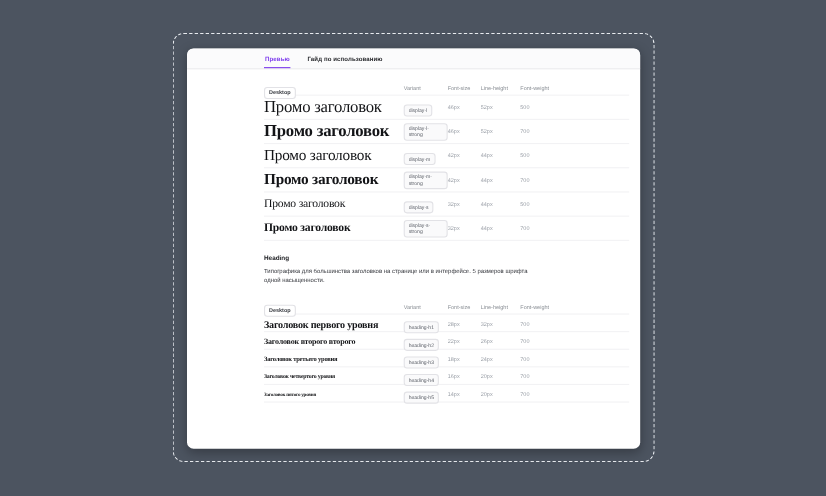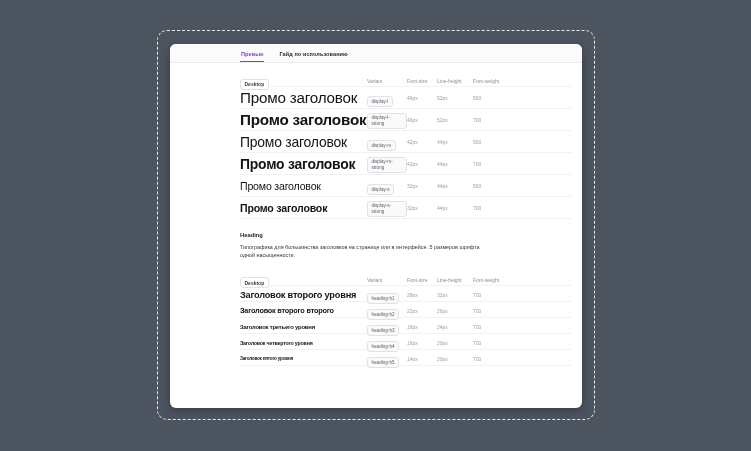--- a/index.html
+++ b/index.html
@@ -33,21 +33,21 @@
   .col { font-size:5px; color:#8b9096; }
   .chip {
     display:inline-block; font-size:4.6px; color:#3c3f45; background:#fff;
     border:1px solid #e2e2e6; border-radius:3px; padding:1.5px 3.5px; line-height:1.2;
   }
   .device-chip { font-weight:bold; font-size:5px; }
   .vchip { background:#fafafb; color:#5a5e66; }
   .trow { border-bottom:1px solid #f2f2f4; }
   .rows-display .trow { height:22px; }
   .rows-heading .trow { height:16px; }
-  .sample { color:#131417; white-space:nowrap; letter-spacing:-0.2px; }
+  .sample { color:#131417; white-space:nowrap; letter-spacing:-0.2px;font-family:Liberation Serif, serif; }
   .val { font-size:5px; color:#9ba0a8; }
 
   .section-title { margin-top:13px; font-size:5.8px; font-weight:bold; color:#1c1d21; }
   .section-desc { margin-top:5px; width:242px; font-size:5.4px; line-height:1.55; color:#34363c; }
   .heading-head { margin-top:11px; }
 </style>
 </head>
 <body style="background: rgb(76, 84, 96);">
 
 <div class="selection-frame"></div>
@@ -120,21 +120,21 @@
 
       <div class="thead heading-head">
         <span><span class="chip device-chip">Desktop</span></span>
         <span class="col">Variant</span>
         <span class="col">Font-size</span>
         <span class="col">Line-height</span>
         <span class="col">Font-weight</span>
       </div>
       <div class="rows-heading">
         <div class="trow">
-          <span class="sample" style="font-size: 9.2px; font-weight: bold;">Заголовок второго уровня</span>
+          <span class="sample" style="font-size: 9.2px; font-weight: bold;">Заголовок первого уровня</span>
           <span><span class="chip vchip">heading-h1</span></span>
           <span class="val">28px</span>
           <span class="val">32px</span>
           <span class="val">700</span>
         </div>
         <div class="trow">
           <span class="sample" style="font-size: 7.3px; font-weight: bold;">Заголовок второго второго</span>
           <span><span class="chip vchip">heading-h2</span></span>
           <span class="val">22px</span>
           <span class="val">26px</span>

